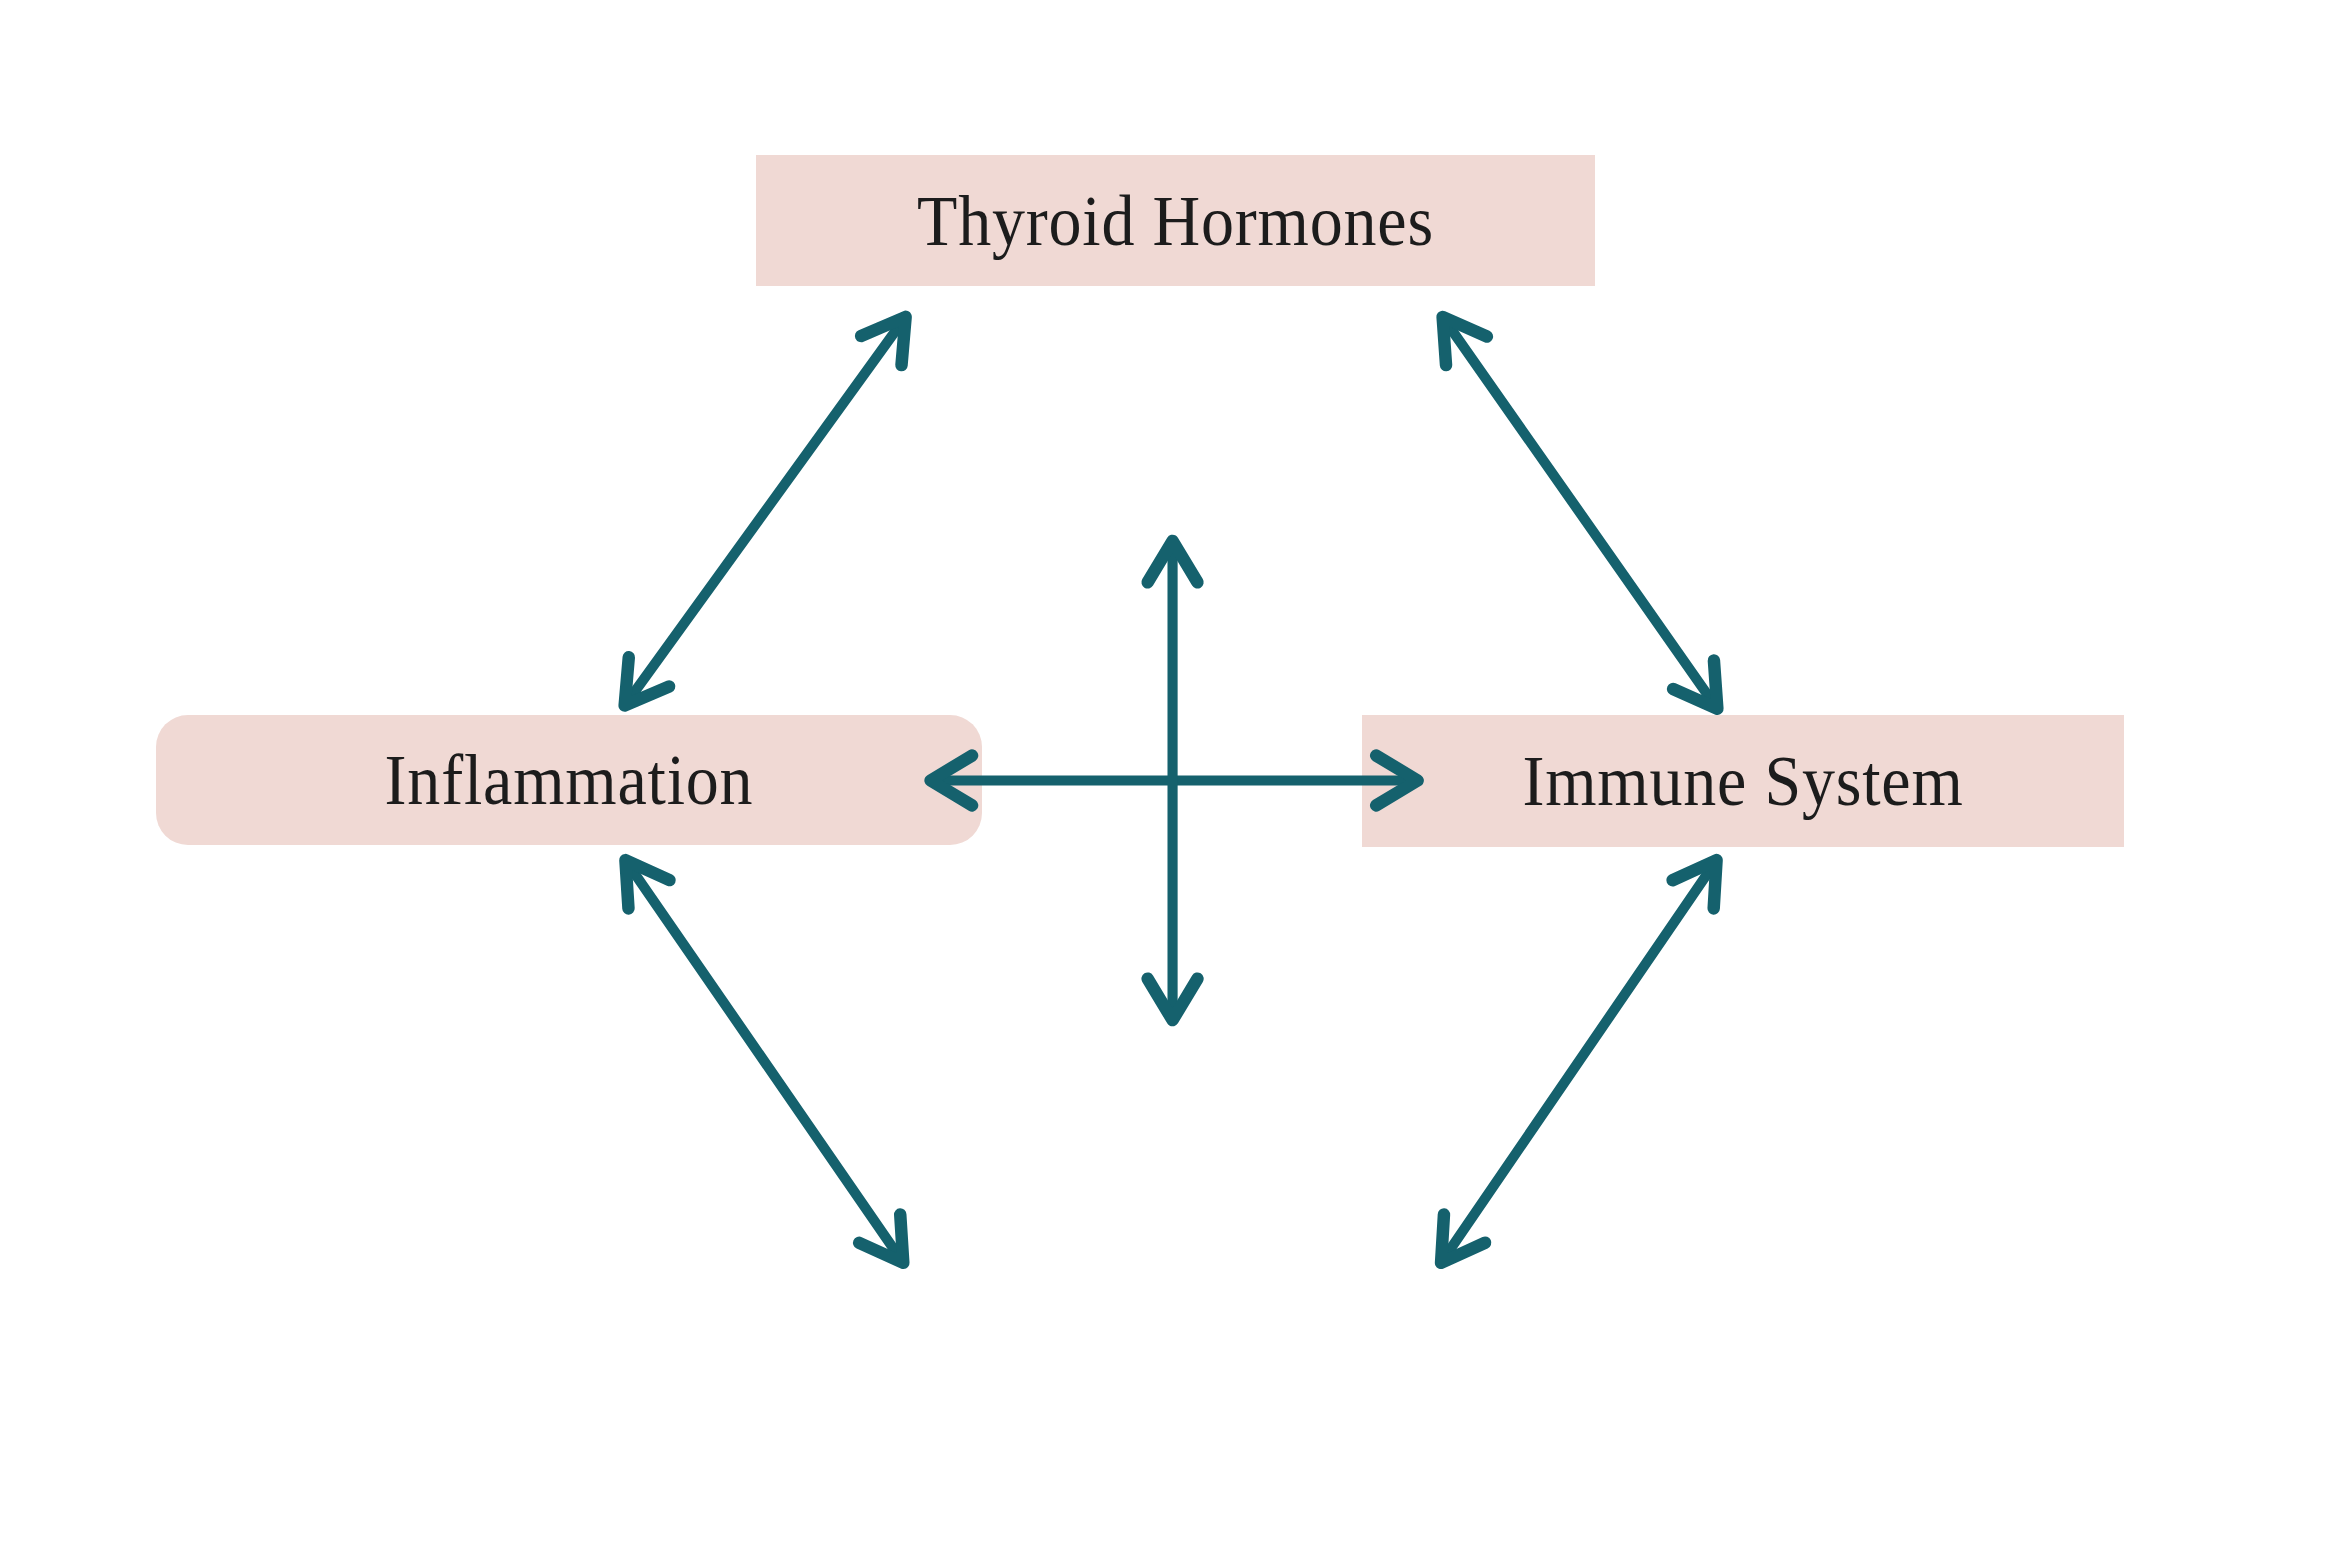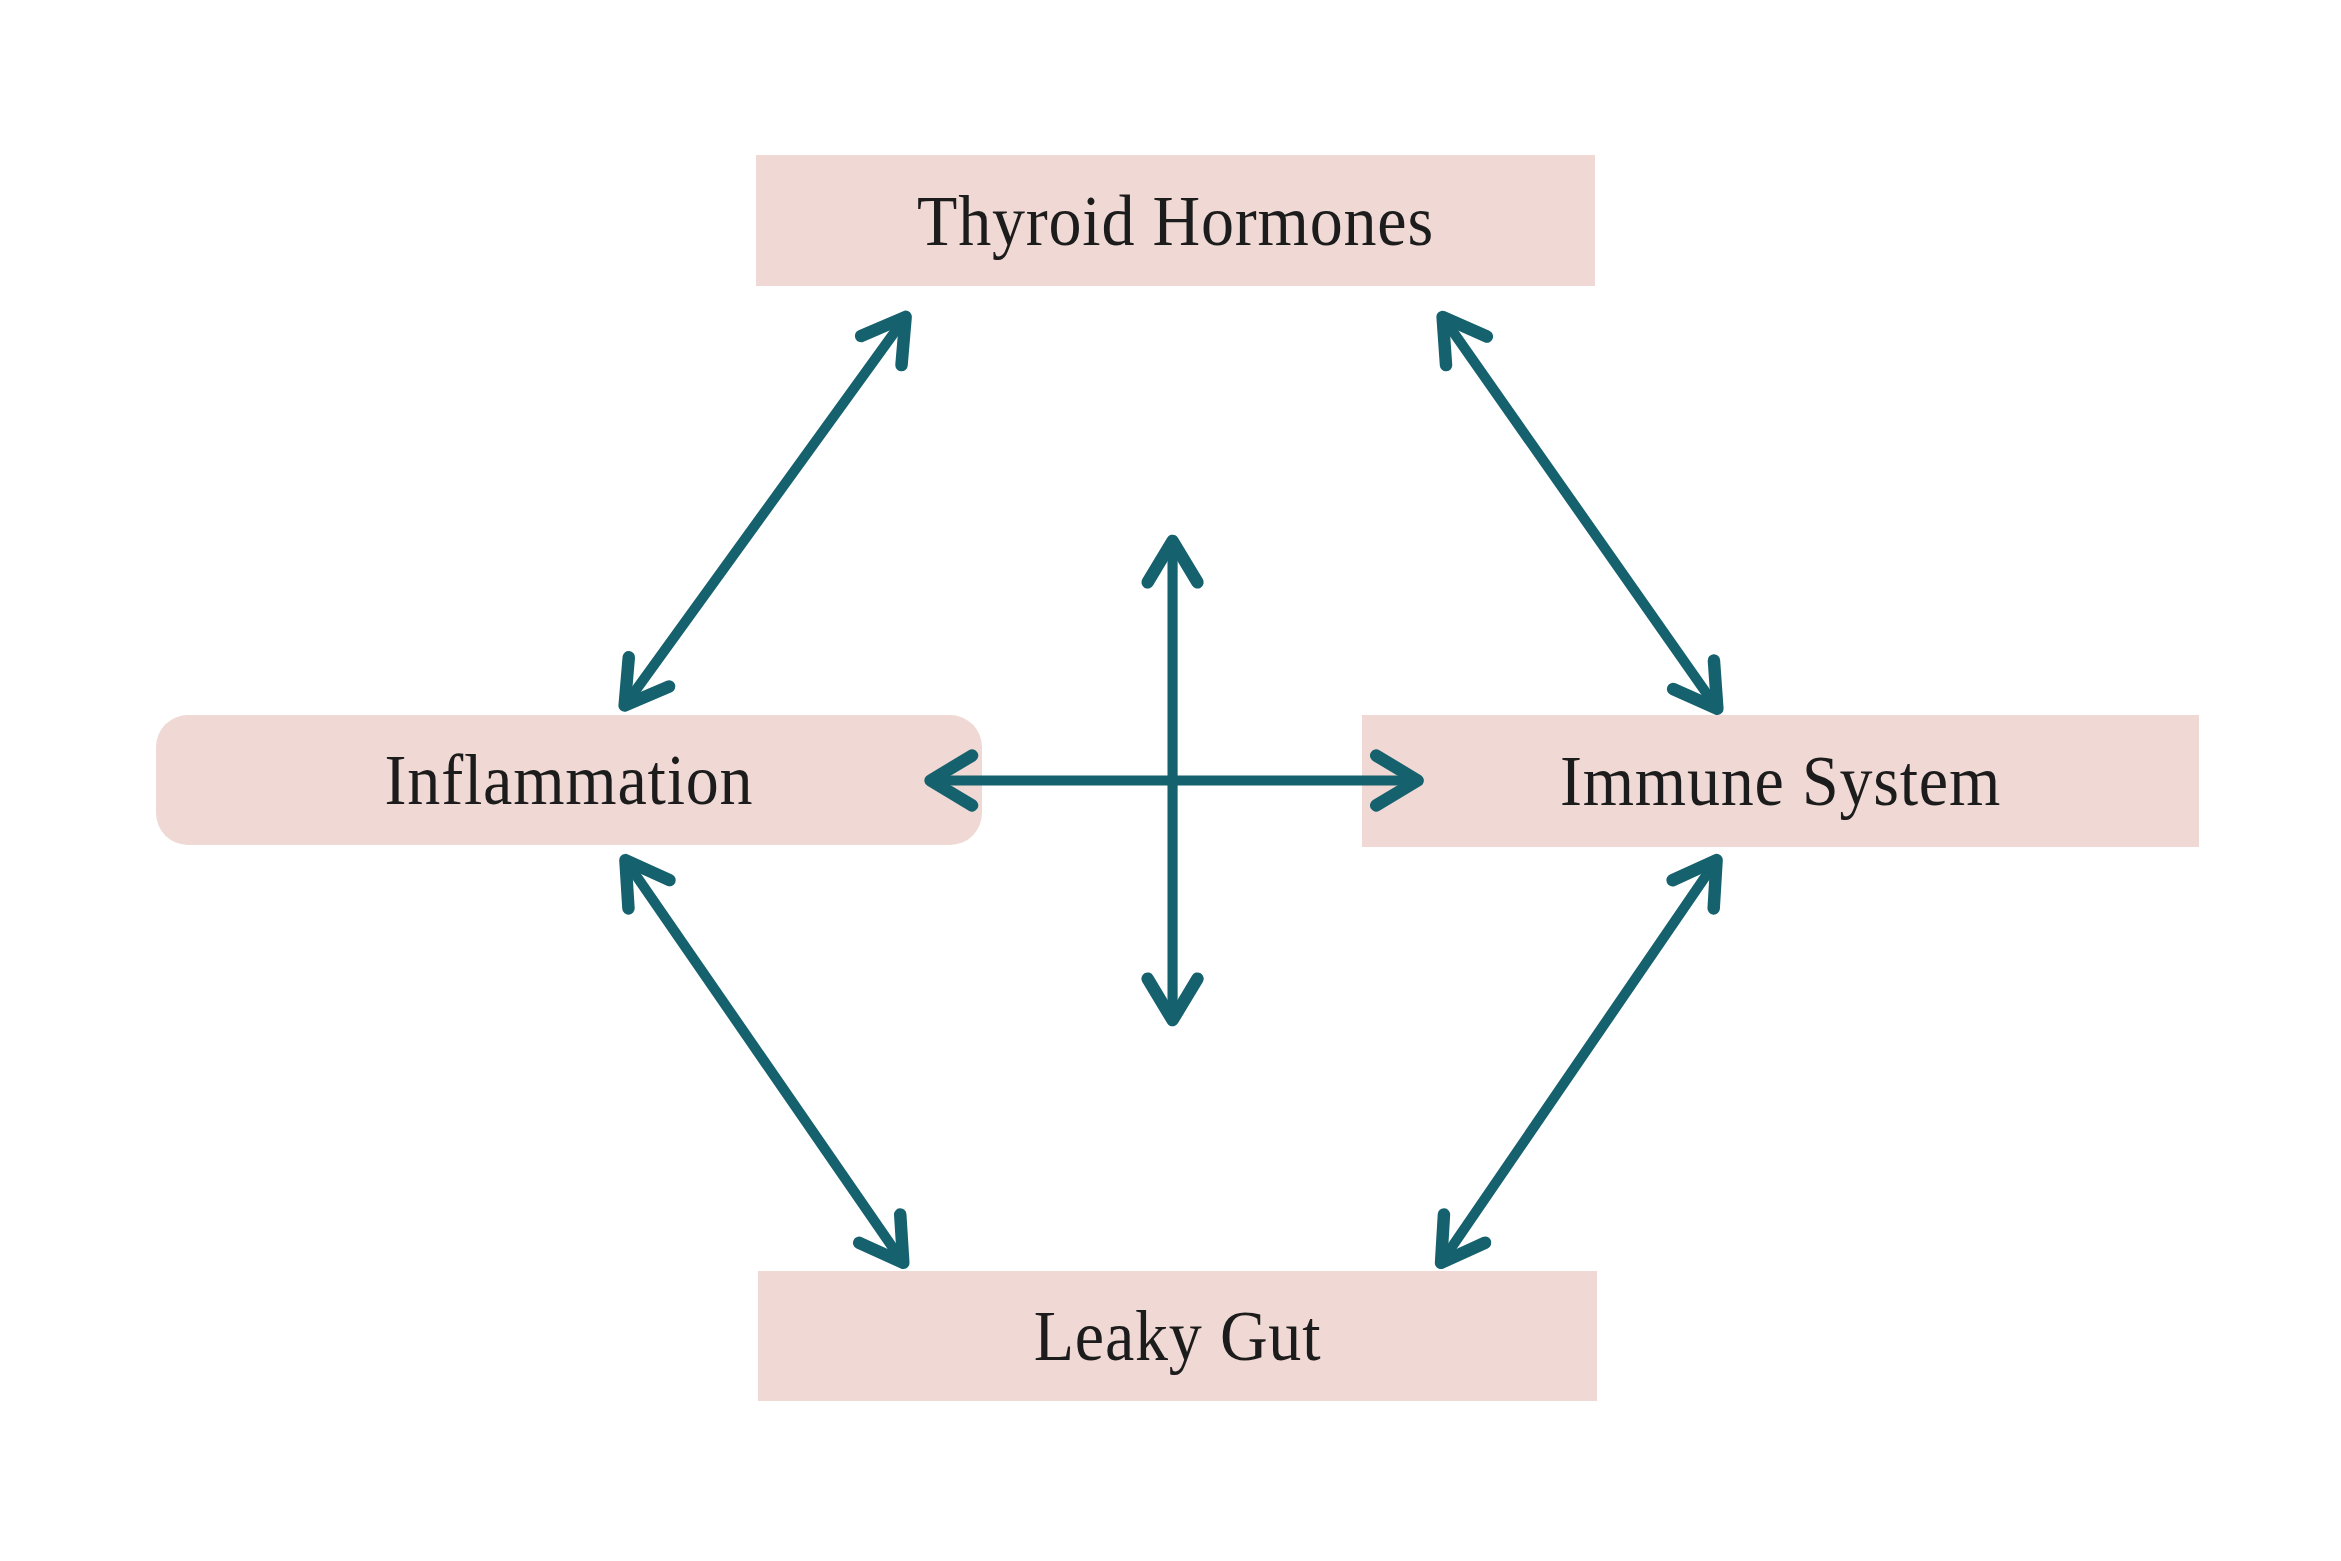--- a/index.html
+++ b/index.html
@@ -28,21 +28,21 @@
     font-size: 66px;
     font-weight: 400;
     color: var(--text, #1C1C1C);
     letter-spacing: 0.8px;
     white-space: nowrap;
     transform: scaleY(1.08);
     transform-origin: center;
   }
   .node--top    { left: 756px;  top: 155px;  width: 839px; height: 131px; }
   .node--left   { left: 156px;  top: 715px;  width: 826px; height: 130px; border-radius: 32px; }
-  .node--right  { left: 1362px; top: 715px;  width: 837px; height: 132px; }
+  .node--right  { left: 1362px; top: 715px;  width: 762px; height: 132px; }
   .node--bottom { left: 758px;  top: 1271px; width: 839px; height: 130px; }
   #arrow-layer {
     position: absolute;
     left: 0;
     top: 0;
     z-index: 2;
     pointer-events: none;
   }
 </style>
 </head>
@@ -88,18 +88,15 @@
   </div>
 
   <div class="node node--left">
     <span class="node-label">Inflammation</span>
   </div>
 
   <div class="node node--right">
     <span class="node-label">Immune System</span>
   </div>
 
-  <div class="node node--bottom">
-    <span class="node-label">Leaky Gut</span>
-  </div>
 
 </div>
 
 
 </body></html>

